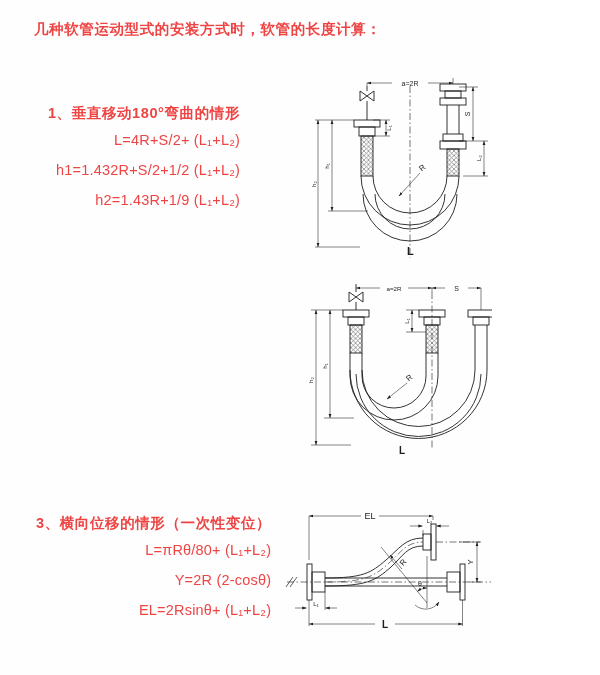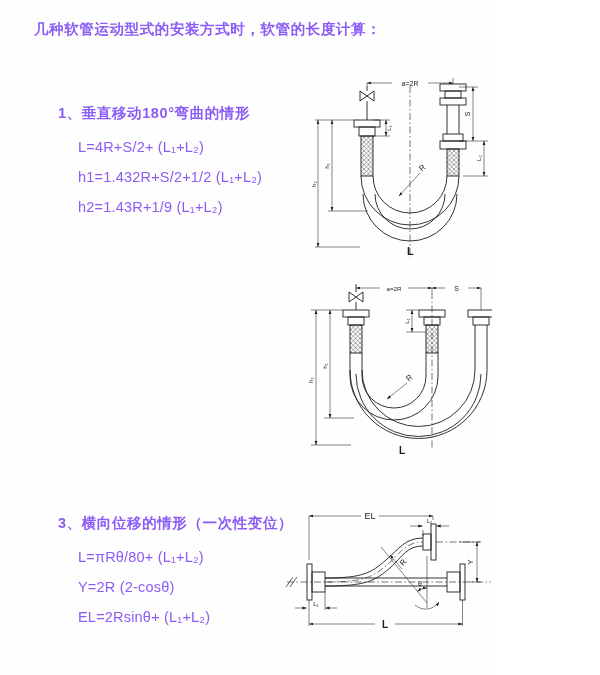--- a/index.html
+++ b/index.html
@@ -1,27 +1,27 @@
 <!DOCTYPE html>
 <html><head>
 <meta charset="utf-8">
 <style>
   html,body{margin:0;padding:0;background:#ffffff;}
   .page{
     position:relative;width:492px;height:675px;background:#fefefe;
     font-family:"Liberation Sans","DejaVu Sans",sans-serif;
-    color:#8b5cf6;overflow:hidden;
+    color:#ef4444;overflow:hidden;
   }
   .title{
     position:absolute;left:34px;top:20px;
     font-size:14.5px;font-weight:700;letter-spacing:.6px;white-space:nowrap;
   }
-  .section{position:absolute;left:58px;}
+  .section{position:absolute;left:36px;text-align:right;}
   .section .heading{font-size:14.5px;font-weight:700;letter-spacing:.6px;white-space:nowrap;}
-  .section .formulas{margin-top:9px;padding-left:20px;}
+  .section .formulas{margin-top:2px;padding-left:20px;}
   .section .formula{font-size:14.5px;line-height:30px;height:30px;font-weight:400;white-space:nowrap;letter-spacing:.2px;}
   .diagram{position:absolute;}
   svg{display:block;}
   svg text{fill:#1d1d1b;stroke:none;font-family:"Liberation Sans","DejaVu Sans",sans-serif;}
   .stroke-main{stroke:#1d1d1b;stroke-width:.9;fill:none;}
   .stroke-dim{stroke:#1d1d1b;stroke-width:.55;fill:none;}
   .stroke-cl{stroke:#1d1d1b;stroke-width:.6;fill:none;stroke-dasharray:7 2.5 1.5 2.5;}
   .dm{font-size:7px;}
   .dm2{font-size:6.2px;}
   .lg{font-size:11px;font-weight:700;}

